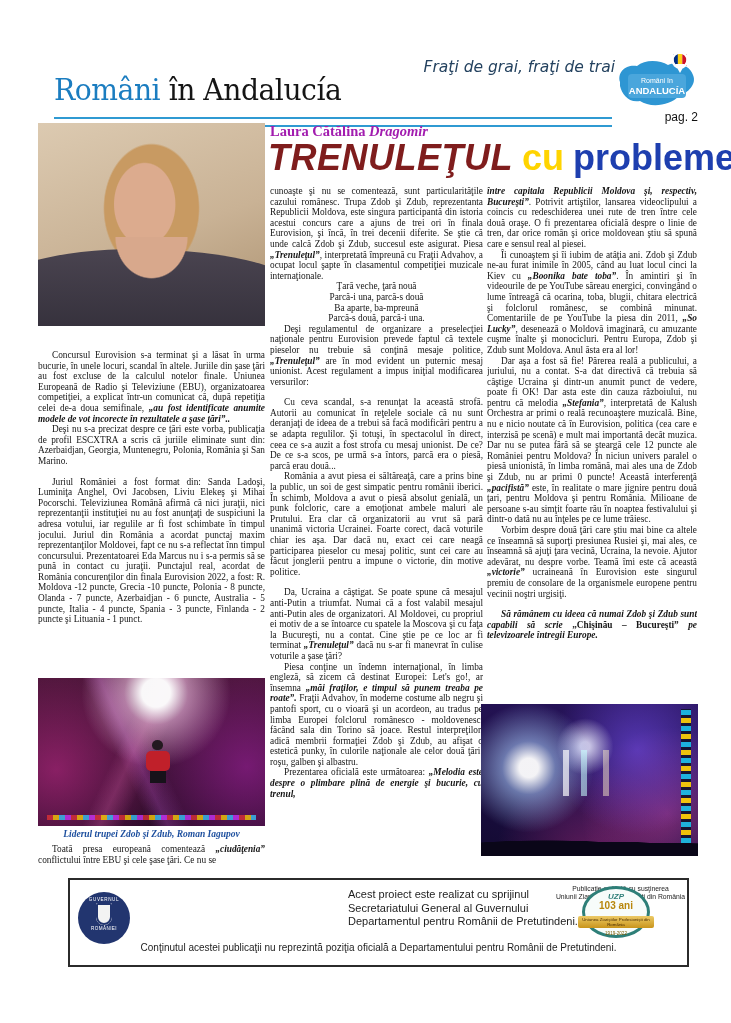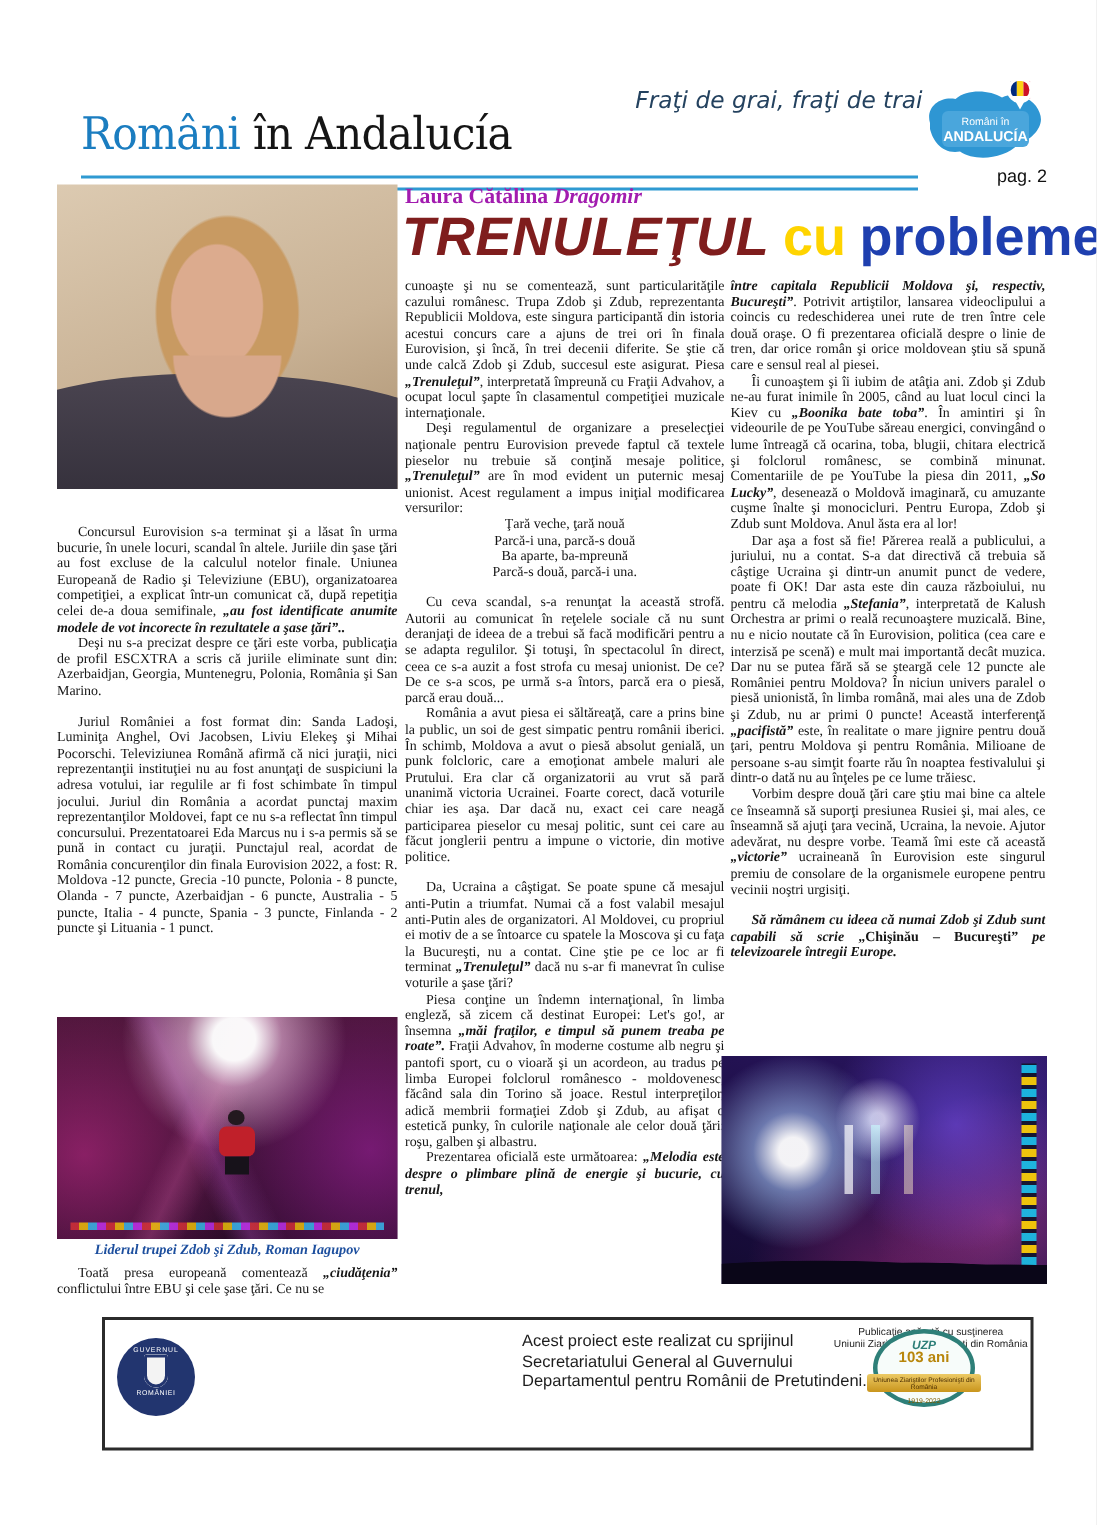--- a/index.html
+++ b/index.html
@@ -164,25 +164,25 @@
       <div class="lights"></div>
     </div>
     <div class="caption">Liderul trupei Zdob şi Zdub, Roman Iagupov</div>
     <div class="col1-after">
         <p class="par"><span>Toată presa europeană comentează </span><span class="s-bi">„ciudăţenia”</span><span> conflictului între EBU şi cele şase ţări. Ce nu se</span></p>
       </div>
   </div>
 
   <div class="col" id="col2">
       <p class="par noind"><span>cunoaşte şi nu se comentează, sunt particularităţile cazului românesc. Trupa Zdob şi Zdub, reprezentanta Republicii Moldova, este singura participantă din istoria acestui concurs care a ajuns de trei ori în finala Eurovision, şi încă, în trei decenii diferite. Se ştie că unde calcă Zdob şi Zdub, succesul este asigurat. Piesa </span><span class="s-bi">„Trenuleţul”</span><span>, interpretată împreună cu Fraţii Advahov, a ocupat locul şapte în clasamentul competiţiei muzicale internaţionale.</span></p>
-      <p class="par"><span>Deşi regulamentul de organizare a preselecţiei naţionale pentru Eurovision prevede faptul că textele pieselor nu trebuie să conţină mesaje politice, </span><span class="s-bi">„Trenuleţul”</span><span> are în mod evident un puternic mesaj unionist. Acest regulament a impus iniţial modificarea versurilor:</span></p>
       <p class="par vcenter"><span>Ţară veche, ţară nouă
 Parcă-i una, parcă-s două
 Ba aparte, ba-mpreună
 Parcă-s două, parcă-i una.</span></p>
+      <p class="par"><span>Deşi regulamentul de organizare a preselecţiei naţionale pentru Eurovision prevede faptul că textele pieselor nu trebuie să conţină mesaje politice, </span><span class="s-bi">„Trenuleţul”</span><span> are în mod evident un puternic mesaj unionist. Acest regulament a impus iniţial modificarea versurilor:</span></p>
       <p class="par gap"><span>Cu ceva scandal, s-a renunţat la această strofă. Autorii au comunicat în reţelele sociale că nu sunt deranjaţi de ideea de a trebui să facă modificări pentru a se adapta regulilor. Şi totuşi, în spectacolul în direct, ceea ce s-a auzit a fost strofa cu mesaj unionist. De ce? De ce s-a scos, pe urmă s-a întors, parcă era o piesă, parcă erau două...</span></p>
       <p class="par"><span>România a avut piesa ei săltăreaţă, care a prins bine la public, un soi de gest simpatic pentru românii iberici. În schimb, Moldova a avut o piesă absolut genială, un punk folcloric, care a emoţionat ambele maluri ale Prutului. Era clar că organizatorii au vrut să pară unanimă victoria Ucrainei. Foarte corect, dacă voturile chiar ies aşa. Dar dacă nu, exact cei care neagă participarea pieselor cu mesaj politic, sunt cei care au făcut jonglerii pentru a impune o victorie, din motive politice.</span></p>
       <p class="par gap"><span>Da, Ucraina a câştigat. Se poate spune că mesajul anti-Putin a triumfat. Numai că a fost valabil mesajul anti-Putin ales de organizatori. Al Moldovei, cu propriul ei motiv de a se întoarce cu spatele la Moscova şi cu faţa la Bucureşti, nu a contat. Cine ştie pe ce loc ar fi terminat </span><span class="s-bi">„Trenuleţul”</span><span> dacă nu s-ar fi manevrat în culise voturile a şase ţări?</span></p>
       <p class="par"><span>Piesa conţine un îndemn internaţional, în limba engleză, să zicem că destinat Europei: Let's go!, ar însemna </span><span class="s-bi">„măi fraţilor, e timpul să punem treaba pe roate”.</span><span> Fraţii Advahov, în moderne costume alb negru şi pantofi sport, cu o vioară şi un acordeon, au tradus pe limba Europei folclorul românesco - moldovenesc, făcând sala din Torino să joace. Restul interpreţilor, adică membrii formaţiei Zdob şi Zdub, au afişat o estetică punky, în culorile naţionale ale celor două ţări: roşu, galben şi albastru.</span></p>
       <p class="par"><span>Prezentarea oficială este următoarea: </span><span class="s-bi">„Melodia este despre o plimbare plină de energie şi bucurie, cu trenul,</span></p>
     </div>
 
   <div class="col" id="col3">
       <p class="par noind"><span class="s-bi">între capitala Republicii Moldova şi, respectiv, Bucureşti”</span><span>. Potrivit artiştilor, lansarea videoclipului a coincis cu redeschiderea unei rute de tren între cele două oraşe. O fi prezentarea oficială despre o linie de tren, dar orice român şi orice moldovean ştiu să spună care e sensul real al piesei.</span></p>
       <p class="par"><span>Îi cunoaştem şi îi iubim de atâţia ani. Zdob şi Zdub ne-au furat inimile în 2005, când au luat locul cinci la Kiev cu </span><span class="s-bi">„Boonika bate toba”</span><span>. În amintiri şi în videourile de pe YouTube săreau energici, convingând o lume întreagă că ocarina, toba, blugii, chitara electrică şi folclorul românesc, se combină minunat. Comentariile de pe YouTube la piesa din 2011, </span><span class="s-bi">„So Lucky”</span><span>, desenează o Moldovă imaginară, cu amuzante cuşme înalte şi monocicluri. Pentru Europa, Zdob şi Zdub sunt Moldova. Anul ăsta era al lor!</span></p>
@@ -207,15 +207,16 @@
 Secretariatului General al Guvernului
 Departamentul pentru Românii de Pretutindeni.</div>
     <div class="pubnote">Publicaţie apărută cu susţinerea
 Uniunii Ziariştilor Profesionişti din România</div>
     <div class="uzp">
       <div class="acr">UZP</div>
       <div class="yrs">103 ani</div>
       <div class="ribbon">Uniunea Ziariştilor Profesionişti din România</div>
       <div class="range">1919-2022</div>
     </div>
+    <div class="disclaimer">Conţinutul acestei publicaţii nu reprezintă poziţia oficială a Departamentului pentru Românii de Pretutindeni.</div>
   </div>
 
 </div>
 
 </body></html>

